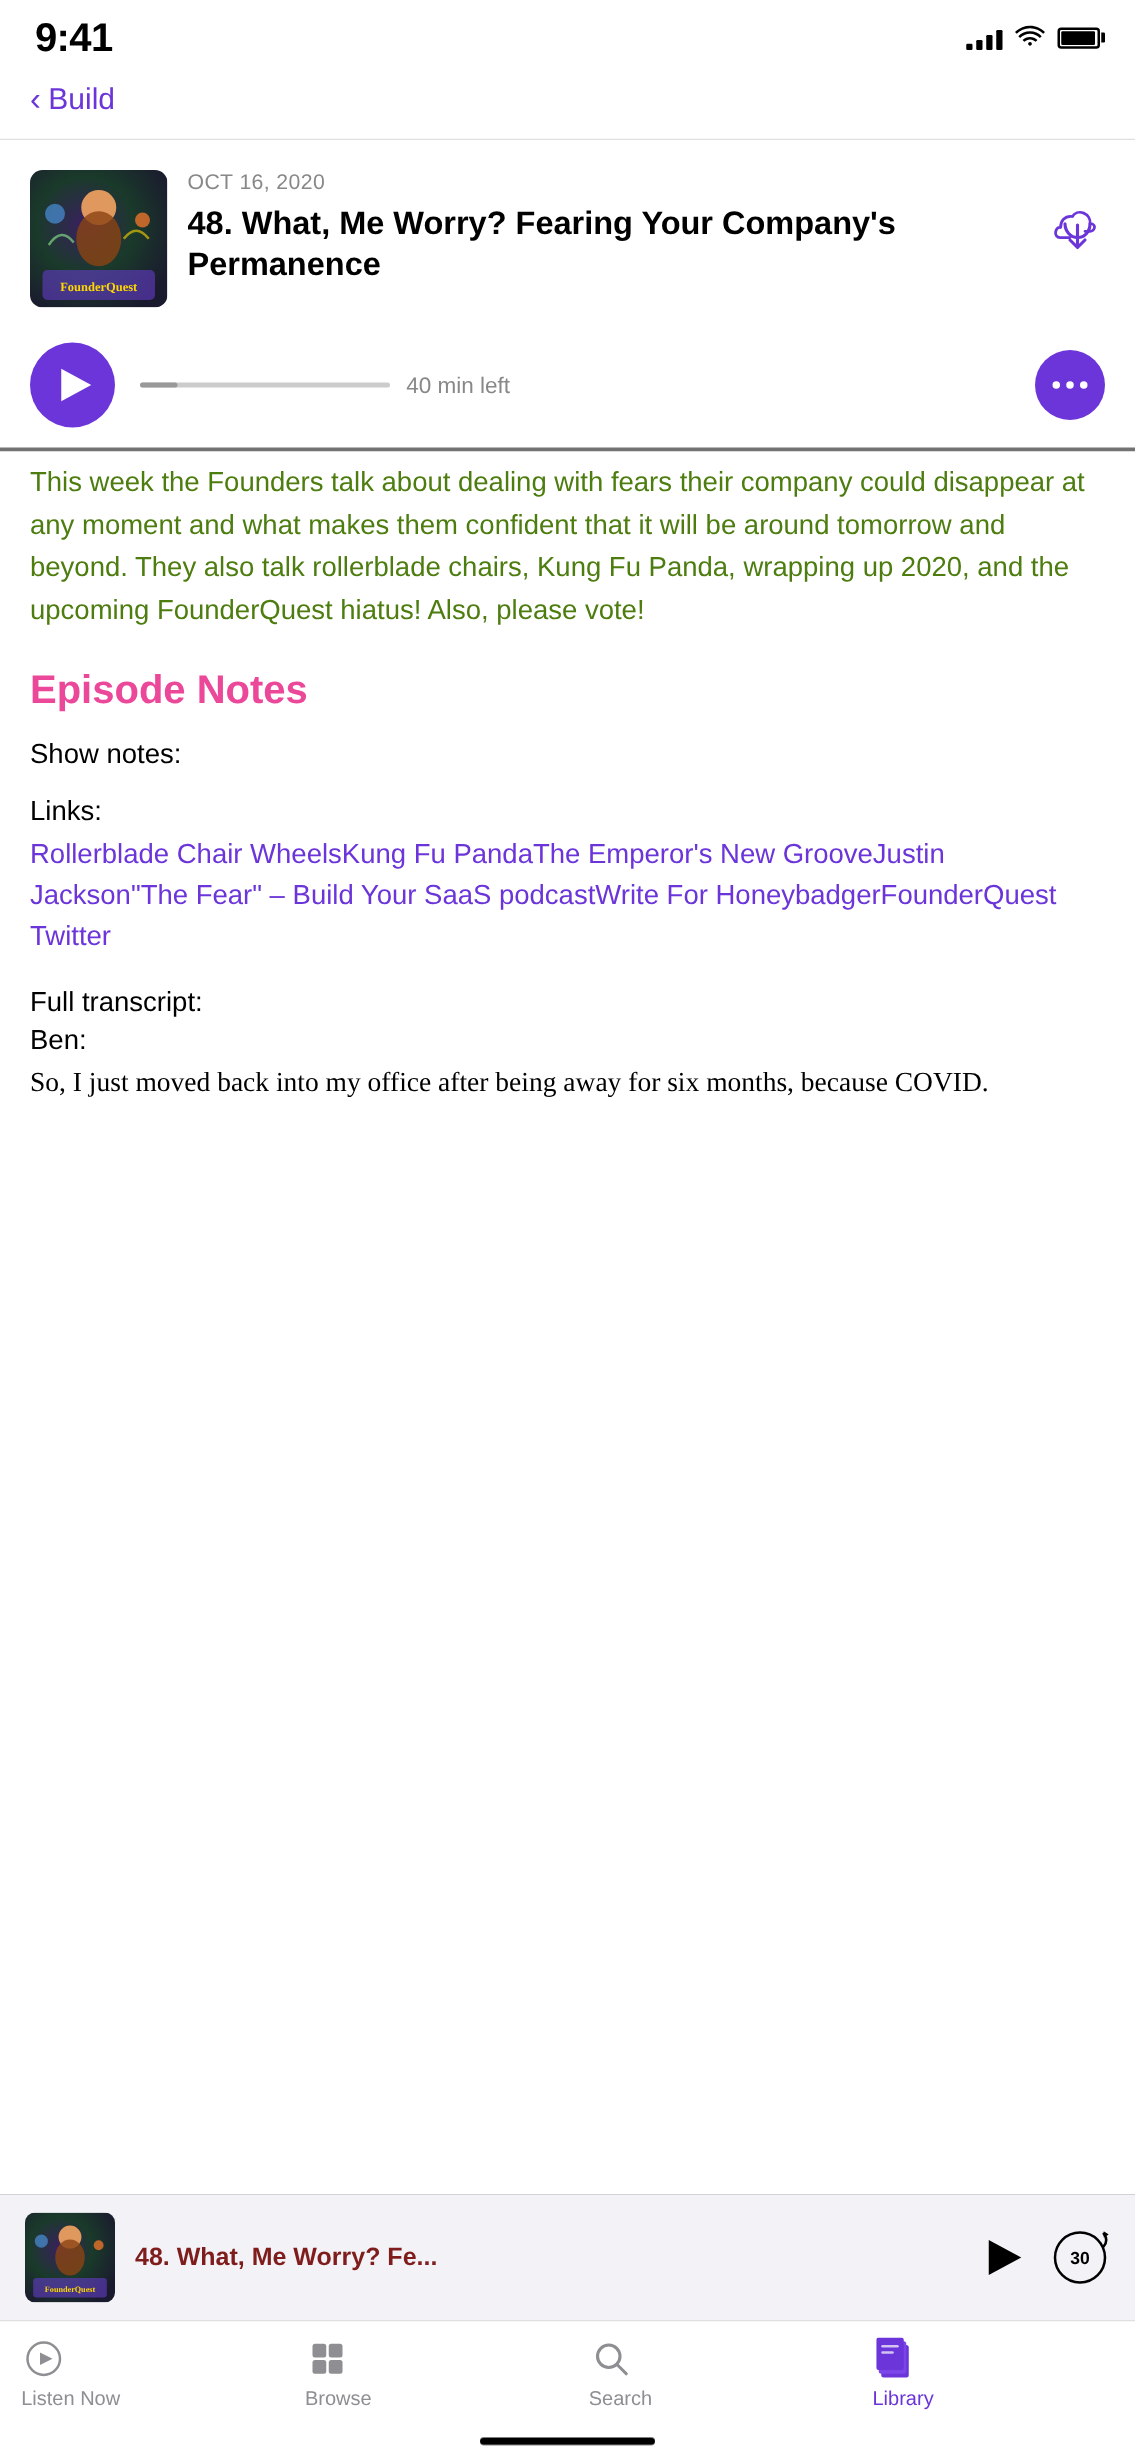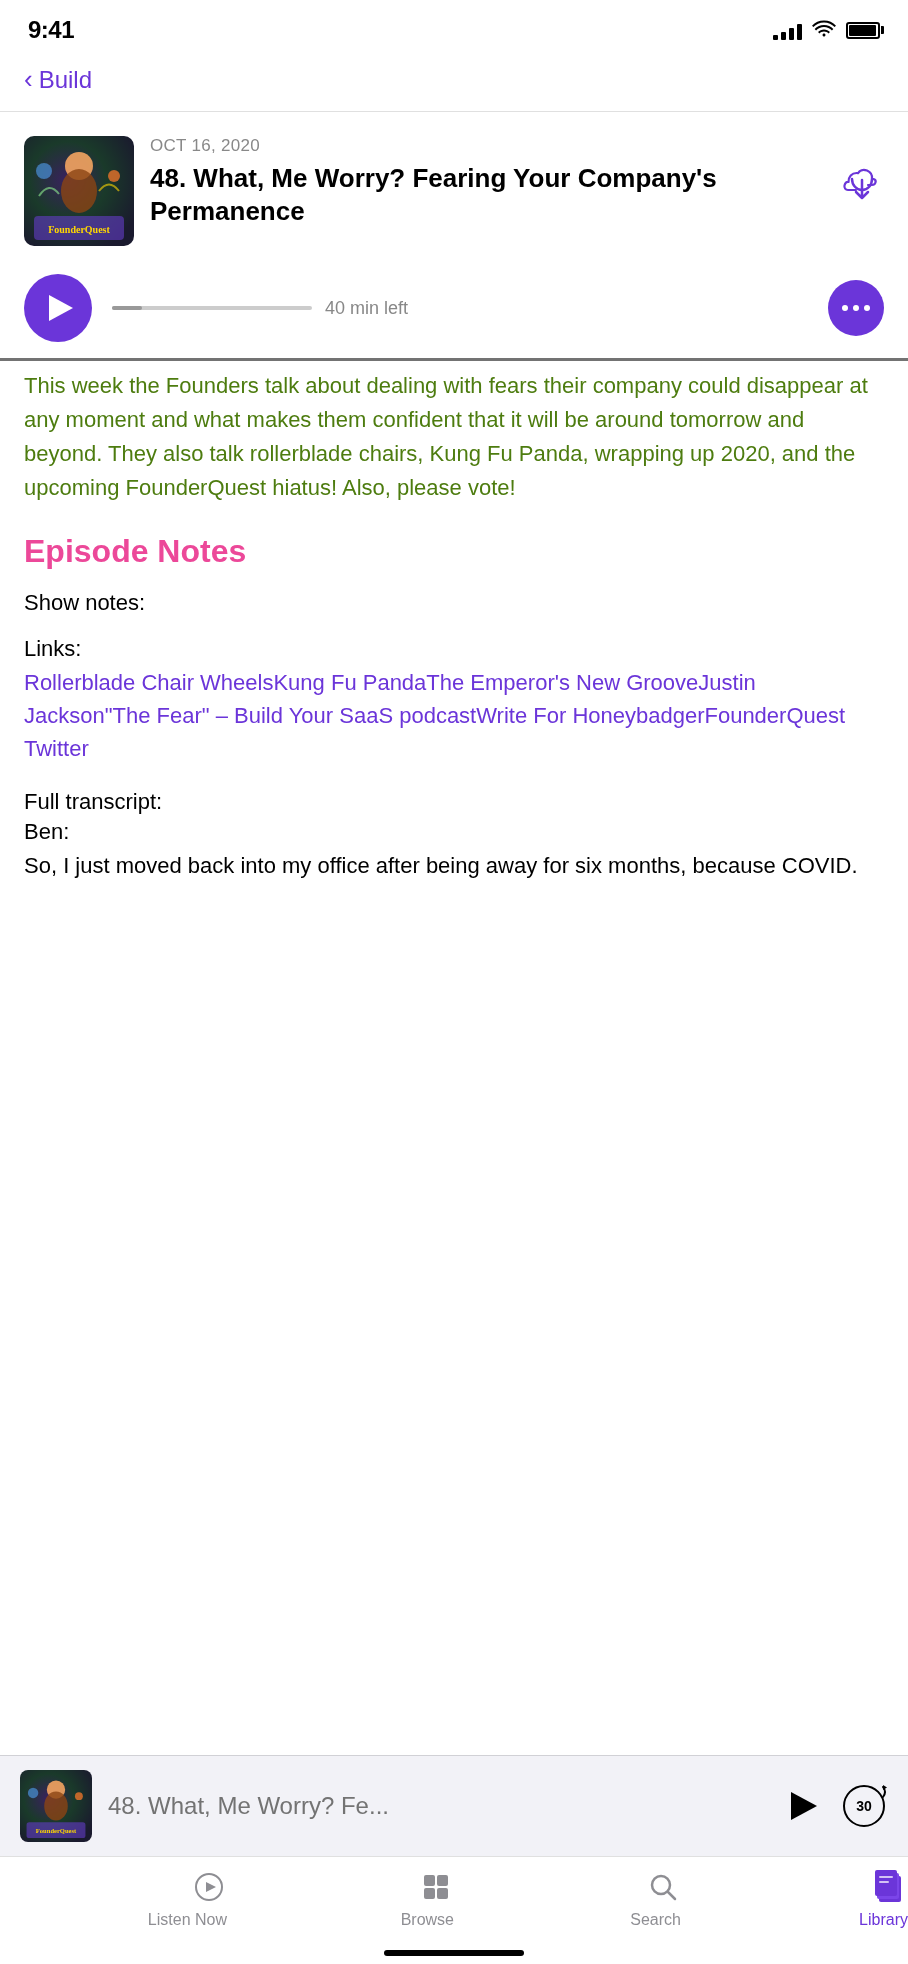--- a/index.html
+++ b/index.html
@@ -17,21 +17,21 @@
     
     .status-bar {
       display: flex;
       justify-content: space-between;
       align-items: center;
       padding: 14px 28px 8px 28px;
       height: 54px;
     }
 
     .status-time {
-      font-size: 24px;
+      font-size: 32px;
       font-weight: 600;
       color: #000;
       letter-spacing: -0.5px;
     }
 
     .status-icons {
       display: flex;
       align-items: center;
       gap: 10px;
     }
@@ -286,42 +286,43 @@
     .transcript-speaker {
       font-size: 22px;
       color: #000;
       margin-bottom: 4px;
     }
 
     .transcript-text {
       font-size: 22px;
       color: #000;
       line-height: 1.55;
+      font-family: Liberation Serif, serif;
     }
 
     
     .mini-player {
       position: fixed;
       bottom: 108px;
       left: 0;
       right: 0;
       width: 908px;
       background: #F2F2F7;
       border-top: 1px solid #D1D1D6;
       padding: 14px 20px;
       display: flex;
       align-items: center;
       gap: 16px;
     }
 
     .mini-title {
       flex: 1;
-      font-size: 24px;
-      color: #737373;
-      font-weight: 400;
+      font-size: 20px;
+      color: #7f1d1d;
+      font-weight: 700;
     }
 
     .mini-play-btn {
       width: 40px;
       height: 40px;
       display: flex;
       align-items: center;
       justify-content: center;
       cursor: pointer;
     }
@@ -373,23 +374,24 @@
       border-top: 1px solid #E0E0E0;
       display: flex;
       align-items: flex-start;
       padding-top: 12px;
     }
 
     .tab-item {
       flex: 1;
       display: flex;
       flex-direction: column;
-      align-items: flex-end;
+      align-items: flex-start;
       gap: 6px;
       cursor: pointer;
+      padding-left: 17px;
     }
 
     .tab-icon {
       width: 36px;
       height: 36px;
       display: flex;
       align-items: center;
       justify-content: center;
     }
 

